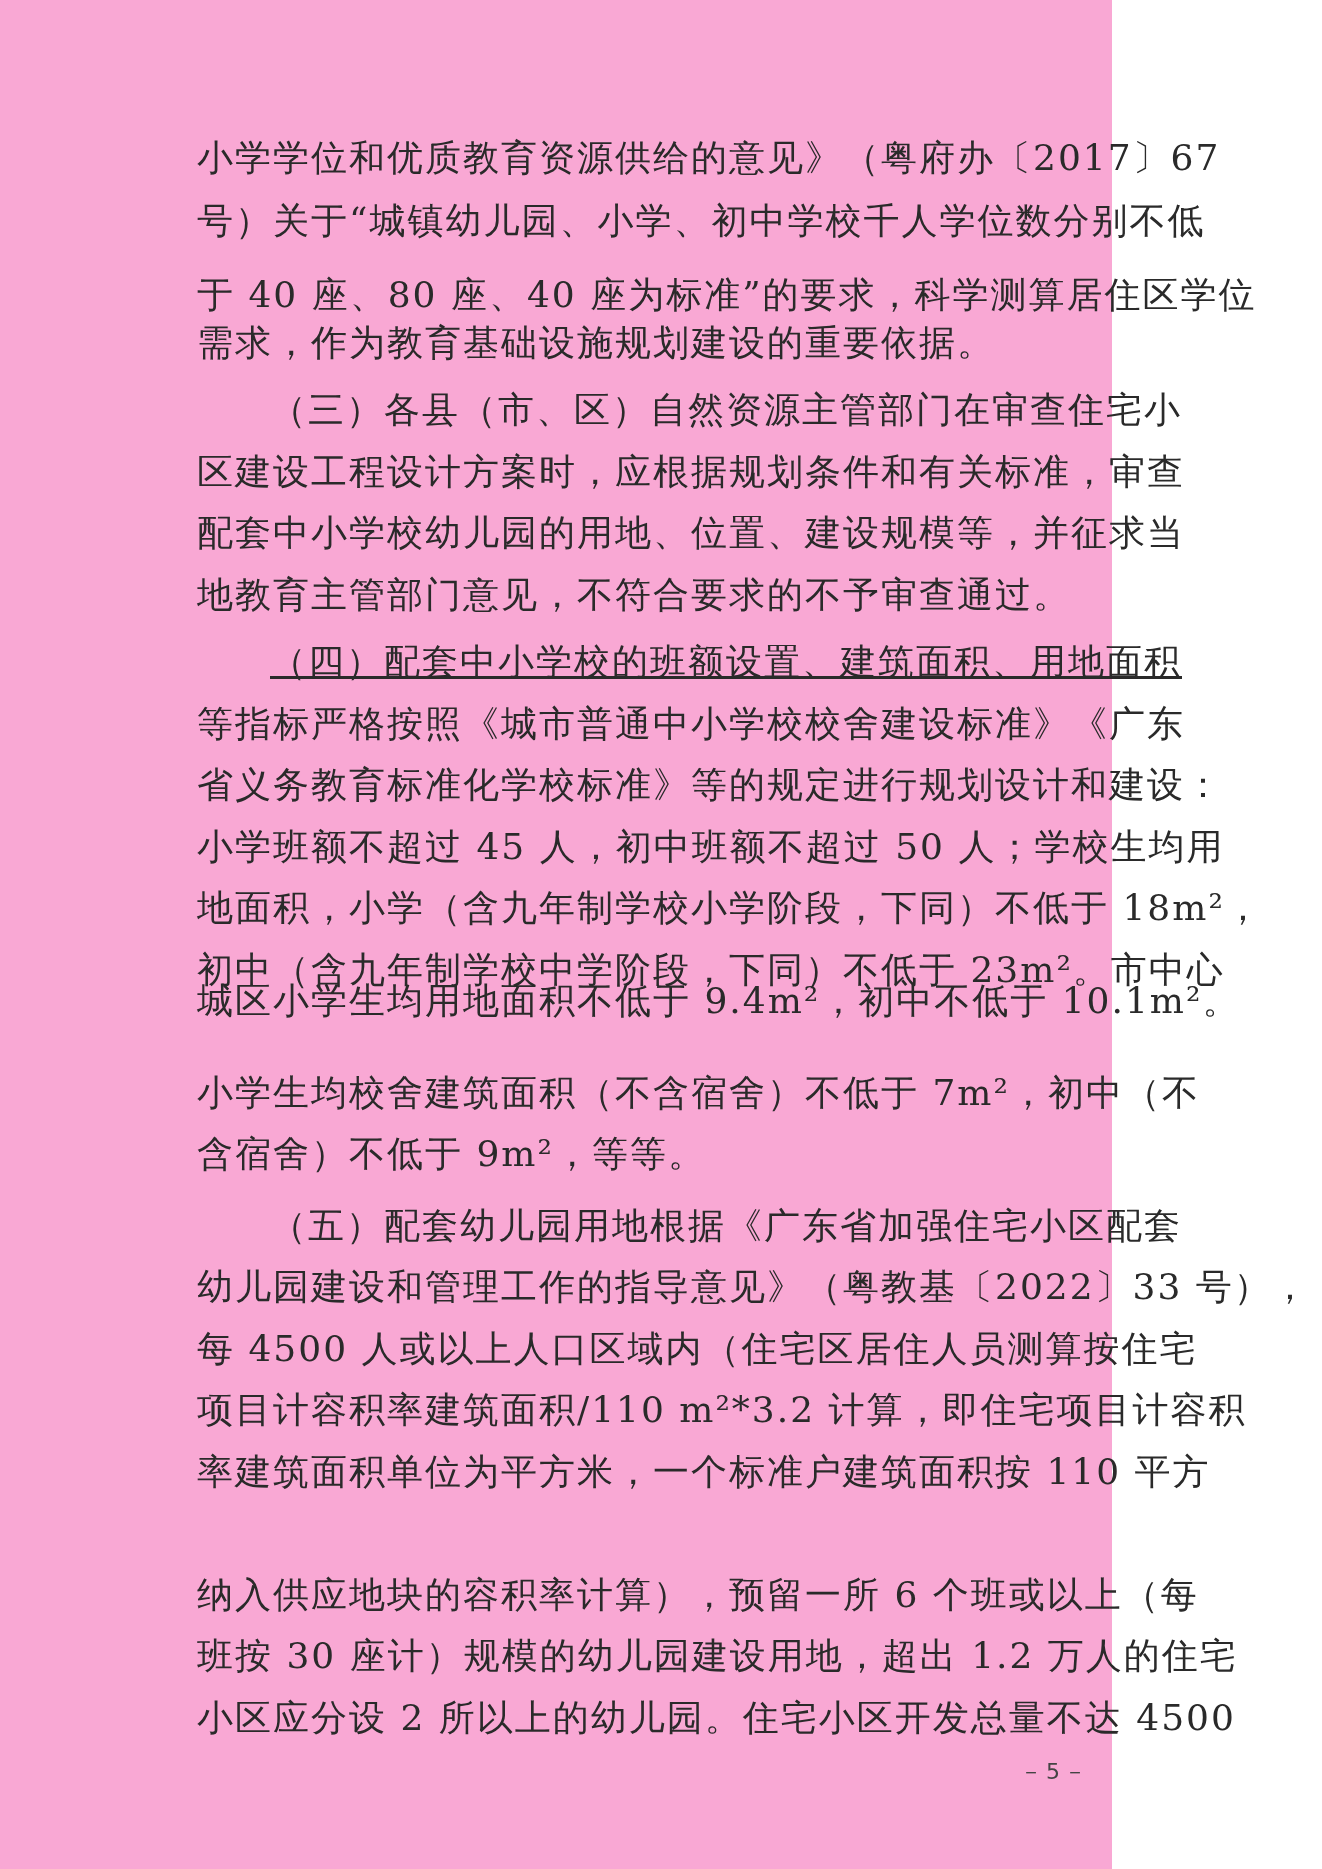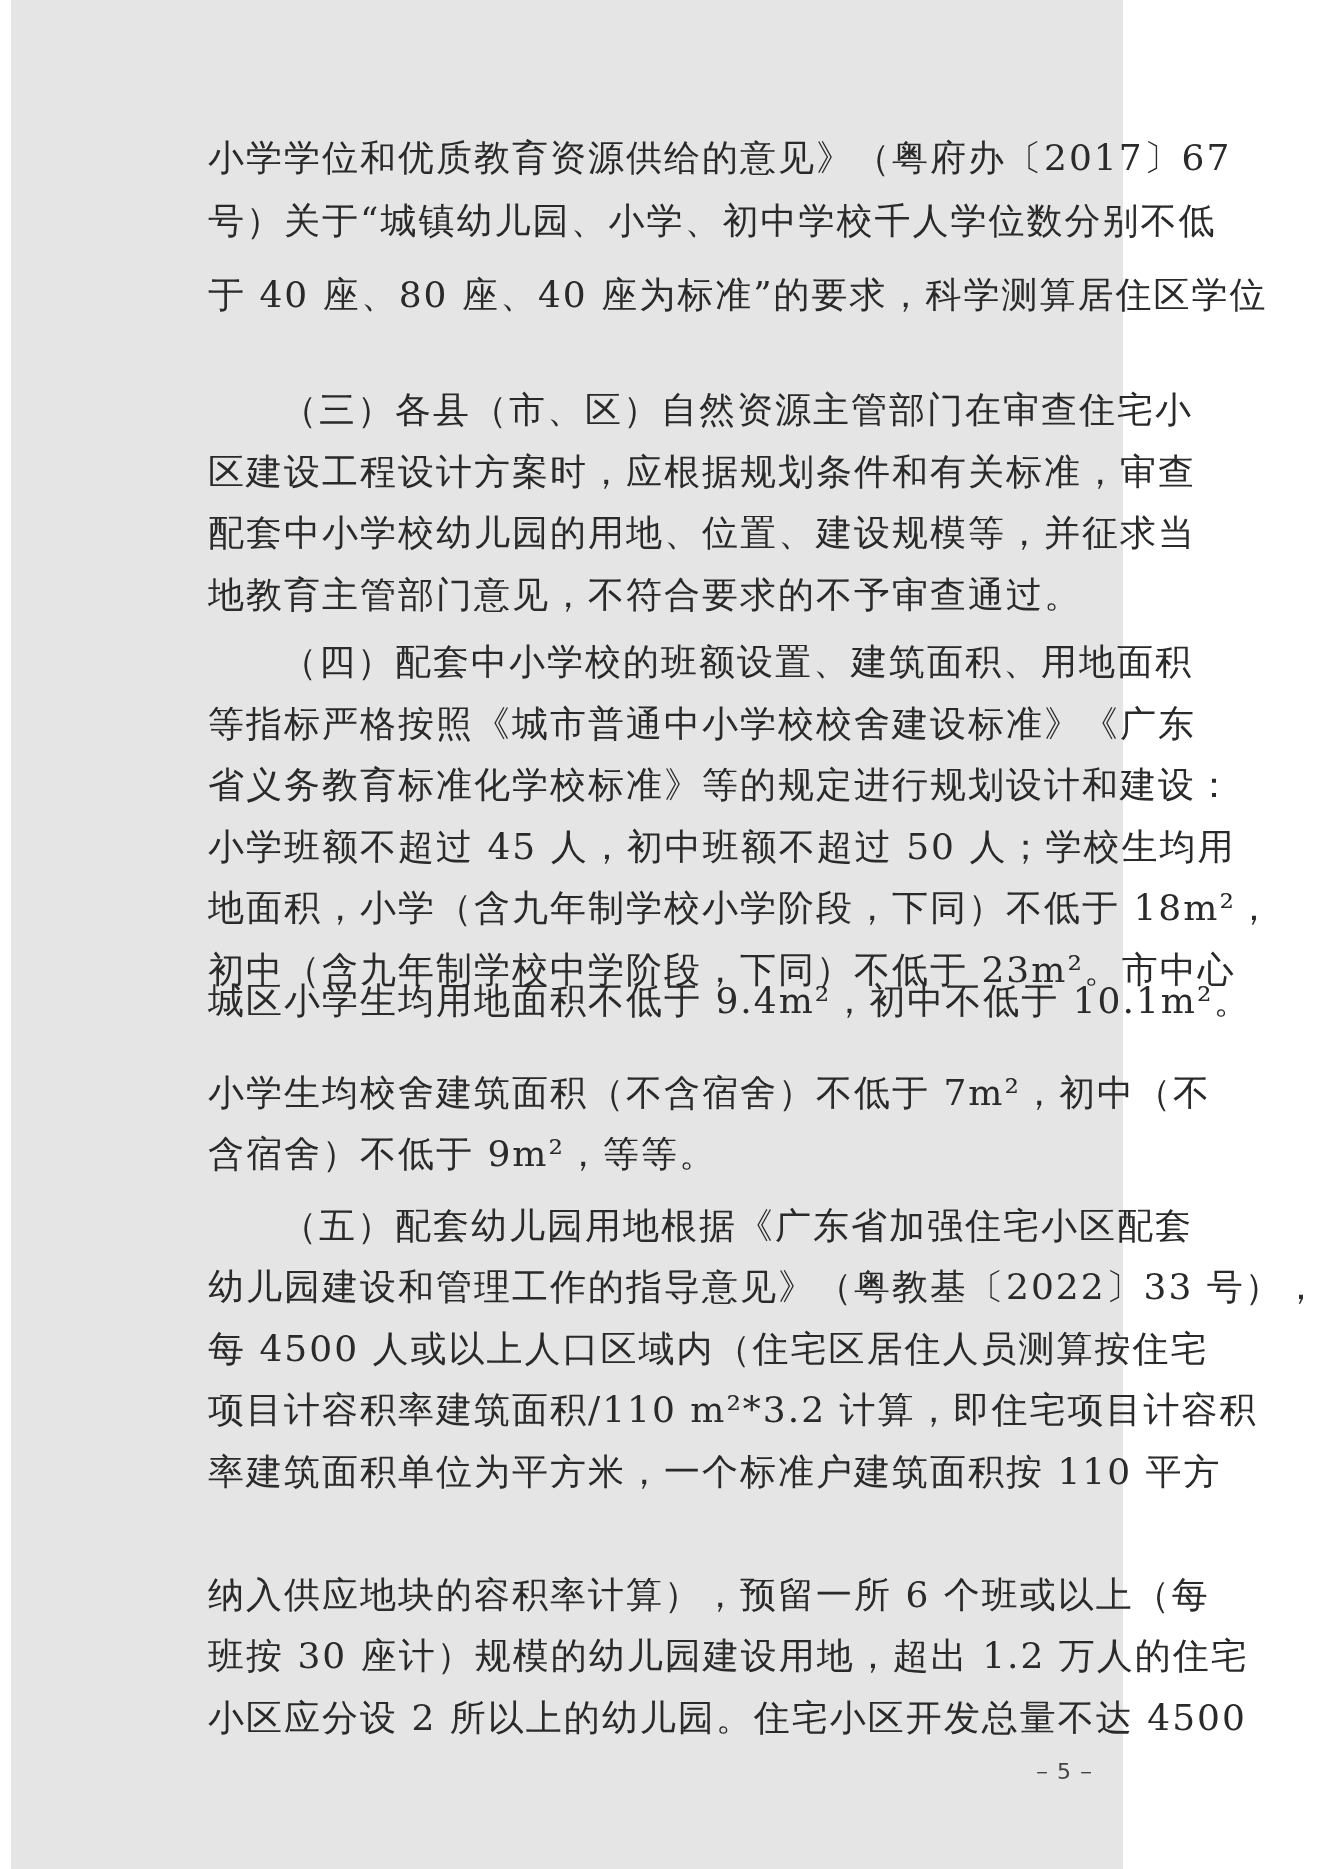--- a/index.html
+++ b/index.html
@@ -1,22 +1,21 @@
 <!DOCTYPE html>
 <html><head>
 <meta charset="utf-8">
 <style>
   html, body { margin: 0; padding: 0; background: #ffffff; }
   body { width: 1322px; height: 1869px; position: relative; overflow: hidden; }
   .page {
     position: absolute; left: 0; top: 0; width: 1112px; height: 1869px;
-    background: #e5e5e5;
+    background: #f9a8d4;
     font-family: "DejaVu Serif", "Liberation Serif", serif;
     color: #2a2a2a;
-    margin-left: 11px;
   }
   .line {
     position: absolute;
     left: 197px;
     width: 920px;
     height: 60px;
     font-size: 36px;
     line-height: 60px;
     white-space: nowrap;
     letter-spacing: 2px;
@@ -33,27 +32,28 @@
     letter-spacing: 4px;
   }
 </style>
 </head>
 <body>
 
 <div class="page">
   <div class="line" style="top: 128px;">小学学位和优质教育资源供给的意见》（粤府办〔2017〕67</div>
   <div class="line" style="top: 191px;">号）关于“城镇幼儿园、小学、初中学校千人学位数分别不低</div>
   <div class="line" style="top: 265px;">于 40 座、80 座、40 座为标准”的要求，科学测算居住区学位</div>
+  <div class="line last" style="top: 312.5px;">需求，作为教育基础设施规划建设的重要依据。</div>
 
   <div class="line indent" style="top: 380px;">（三）各县（市、区）自然资源主管部门在审查住宅小</div>
   <div class="line" style="top: 441.5px;">区建设工程设计方案时，应根据规划条件和有关标准，审查</div>
   <div class="line" style="top: 503px;">配套中小学校幼儿园的用地、位置、建设规模等，并征求当</div>
   <div class="line last" style="top: 564.5px;">地教育主管部门意见，不符合要求的不予审查通过。</div>
 
-  <div class="line indent" style="top: 632px;">（四）配套中小学校的班额设置、建筑面积、用地面积</div>
+  <div class="line indent" style="top: 632px; text-decoration: underline;">（四）配套中小学校的班额设置、建筑面积、用地面积</div>
   <div class="line" style="top: 693.5px;">等指标严格按照《城市普通中小学校校舍建设标准》《广东</div>
   <div class="line" style="top: 755px;">省义务教育标准化学校标准》等的规定进行规划设计和建设：</div>
   <div class="line" style="top: 816.5px;">小学班额不超过 45 人，初中班额不超过 50 人；学校生均用</div>
   <div class="line" style="top: 878px;">地面积，小学（含九年制学校小学阶段，下同）不低于 18m²，</div>
   <div class="line" style="top: 939.5px;">初中（含九年制学校中学阶段，下同）不低于 23m²。市中心</div>
   <div class="line" style="top: 971px;">城区小学生均用地面积不低于 9.4m²，初中不低于 10.1m²。</div>
   <div class="line" style="top: 1062.5px;">小学生均校舍建筑面积（不含宿舍）不低于 7m²，初中（不</div>
   <div class="line last" style="top: 1124px;">含宿舍）不低于 9m²，等等。</div>
 
   <div class="line indent" style="top: 1195.5px;">（五）配套幼儿园用地根据《广东省加强住宅小区配套</div>

